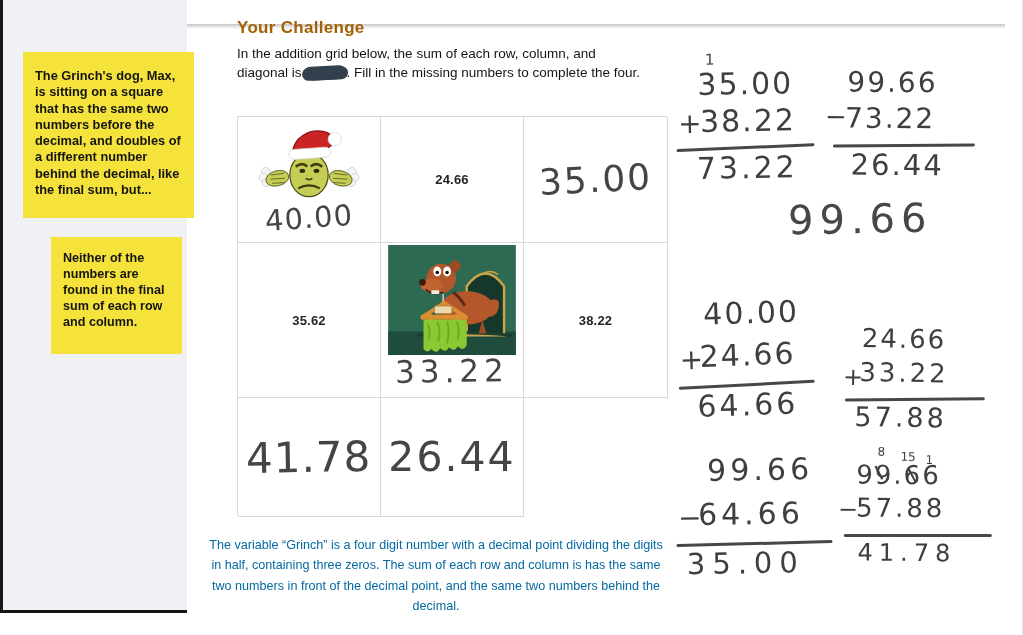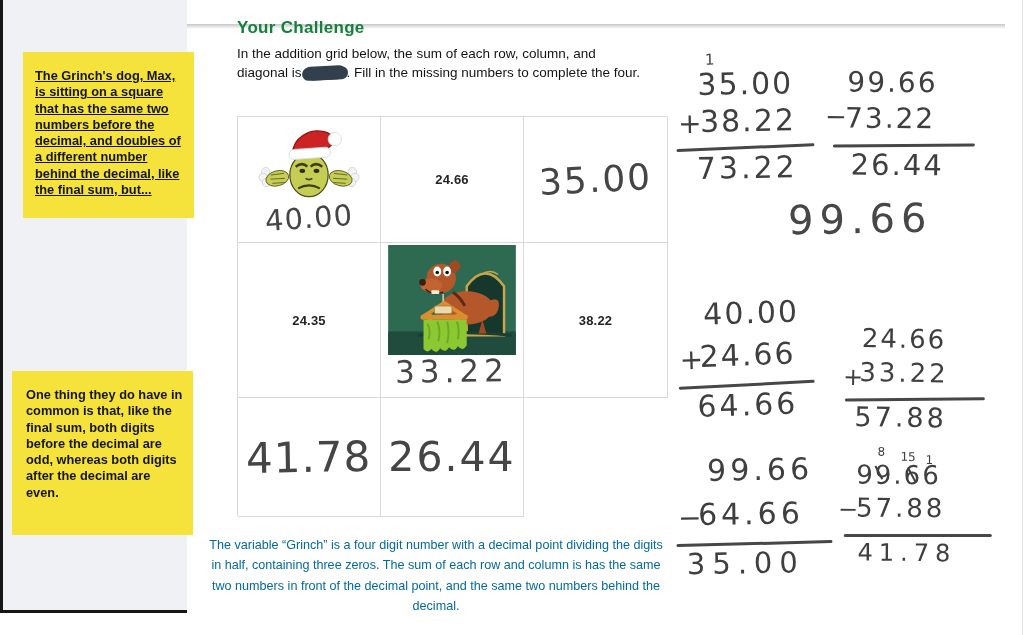--- a/index.html
+++ b/index.html
@@ -11,33 +11,33 @@
   }
   
   .left-panel {
     position:absolute; left:0; top:0; width:187px; height:613px;
     background:#eff1f4; border-left:3px solid #151515; border-bottom:3px solid #151515;
   }
   .sticky {
     position:absolute; background:#f5e23b; color:#151515;
     font-weight:bold; line-height:1.27;
   }
-  .sticky-1 { left:20px; top:52px; width:171px; height:166px; padding:16px 8px 8px 12px; font-size:12.8px;text-decoration:underline; }
+  .sticky-1 { left:20px; top:52px; width:171px; height:166px; padding:16px 8px 8px 12px; font-size:12.8px; }
   .sticky-2 { left:48px; top:237px; width:131px; height:117px; padding:14px 6px 6px 12px; font-size:12.6px; }
   .sticky-3 { left:9px;  top:371px; width:181px; height:164px; padding:16px 8px 8px 14px; font-size:12.8px; }
   
   .top-shadow {
     position:absolute; left:187px; top:24px; width:818px; height:5px;
     background:linear-gradient(to bottom, #c7c7c7, rgba(255,255,255,0));
   }
   .page-title {
     position:absolute; left:237px; top:21px; height:17px; width:260px; overflow:hidden;
   }
   .page-title > div {
-    font-size:17px; font-weight:bold; color:#15803d; letter-spacing:.3px;
+    font-size:17px; font-weight:bold; color:#a16207; letter-spacing:.3px;
     margin-top:-3px; transform:scaleY(.96);
   }
   .instructions {
     position:absolute; left:237px; top:44px; width:404px;
     font-size:13.5px; color:#141414; line-height:1.42;
   }
   .redaction {
     display:inline-block; width:42px; height:13px; background:#32404d;
     border-radius:7px; vertical-align:-2px; margin:0 1px 0 2px;
     transform:rotate(-3deg); box-shadow:2px 1px 0 #32404d, -2px 1px 0 #32404d;
@@ -81,22 +81,22 @@
 </style>
 </head>
 <body>
 
 <div class="screen">
 
   <div class="left-panel">
     <div class="sticky sticky-1">
       <span>The Grinch's dog, Max, is sitting on a square that has the same two numbers before the decimal, and doubles of a different number behind the decimal, like the final sum, but...</span>
     </div>
-    <div class="sticky sticky-3">
-      <span>One thing they do have in common is that, like the final sum, both digits before the decimal are odd, whereas both digits after the decimal are even.</span>
+    <div class="sticky sticky-2">
+      <span>Neither of the numbers are found in the final sum of each row and column.</span>
     </div>
   </div>
 
   <div class="top-shadow"></div>
 
   <div class="page-title">
     <div>Your Challenge</div>
   </div>
   <div class="instructions">
     <span>In the addition grid below, the sum of each row, column, and diagonal is</span><span class="redaction"></span><span>. Fill in the missing numbers to complete the four.</span>
@@ -134,21 +134,21 @@
 
     <div class="cell">
       <span class="printed">24.66</span>
     </div>
 
     <div class="cell">
       <span class="hw hw-35">35.00</span>
     </div>
 
     <div class="cell">
-      <span class="printed">24.35</span>
+      <span class="printed">35.62</span>
     </div>
 
     <div class="cell">
       <span style="margin-top:-40px;">
         <svg viewBox="0 0 130 112" width="128" height="110">
           <rect width="130" height="112" fill="#2e6a52"></rect>
           <rect y="88" width="130" height="24" fill="#1f4c3c"></rect>
           <path d="M80 92 L80 42 Q99 16 118 42 L118 92 Z" fill="#16372b" stroke="#c8a44c" stroke-width="2.5"></path>
           <path d="M30 92 Q70 86 126 92" stroke="#183f30" stroke-width="3" fill="none"></path>
           <path d="M95 30 Q104 24 112 30" stroke="#caa54a" stroke-width="1.5" fill="none"></path>

